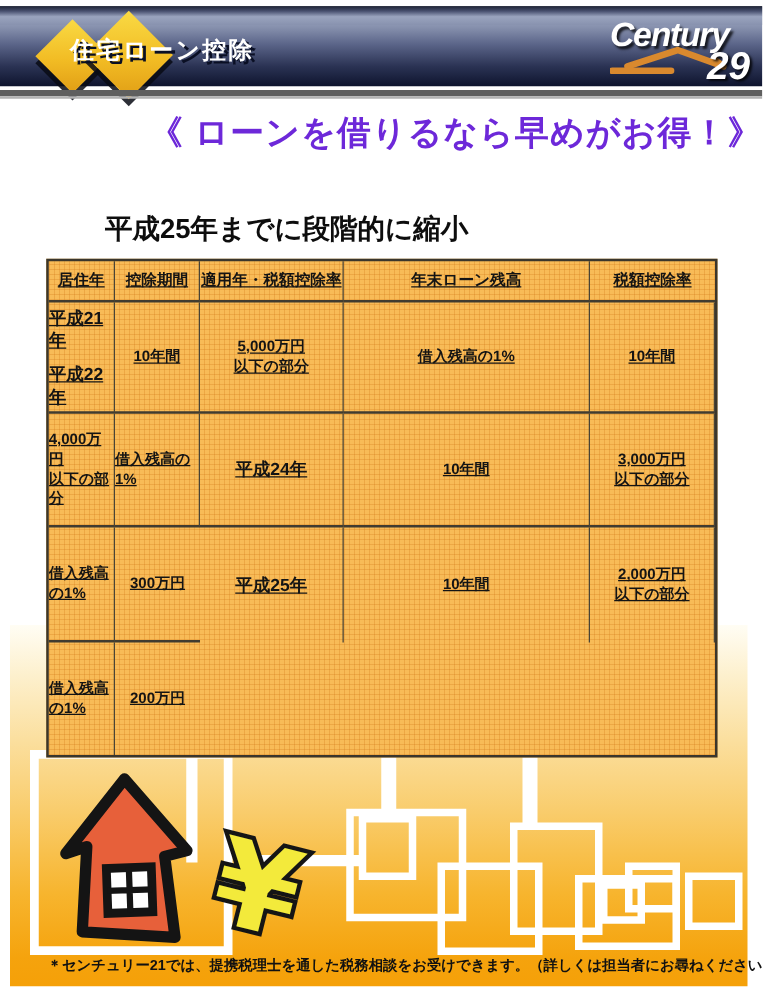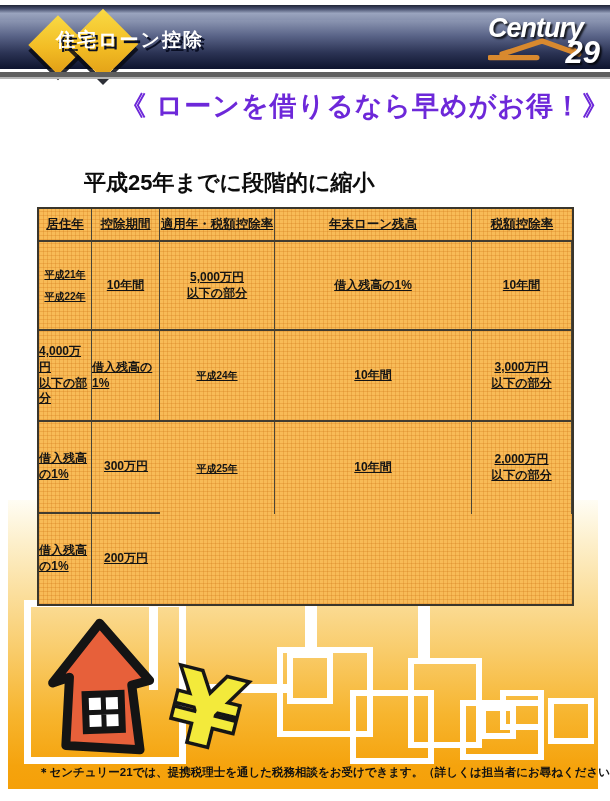--- a/index.html
+++ b/index.html
@@ -60,21 +60,21 @@
   .cell{
     border-right:1px solid #4a4436;border-bottom:2px solid #413c30;
     display:flex;flex-direction:column;align-items:center;justify-content:center;
     font-weight:bold;color:#141414;font-size:12px;line-height:1.3;
     overflow:hidden;
     text-decoration:underline;
   }
   .cell.last-col{border-right:none;}
   .cell.last-row{border-bottom:none;}
   .cell.hdr{font-size:12.5px;}
-  .cell .yline{display:block;font-size:10px;}
+  .cell .yline{display:block;font-size:14px;}
   .cell .gap{height:9px;}
   .bars-over{z-index:3;}
 </style>
 </head>
 <body>
 
 <div class="page">
 
   <div class="topbar">
     <div class="diamond d1"></div>

